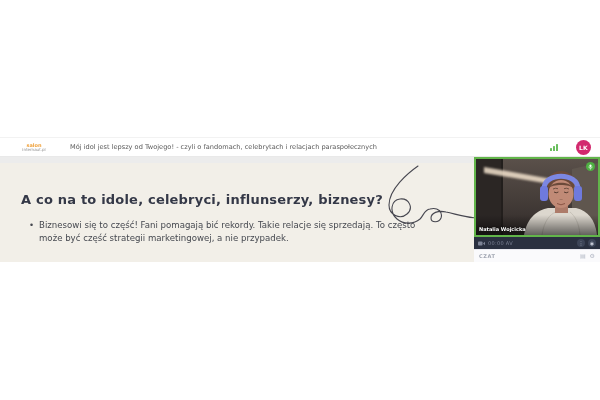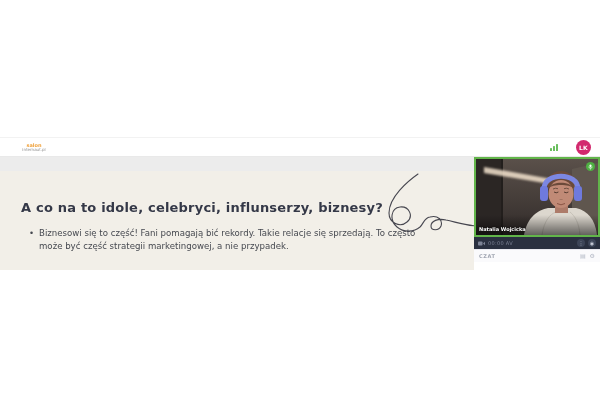--- a/index.html
+++ b/index.html
@@ -19,21 +19,21 @@
   .signal b { display:block; width:2px; background:#6abf5e; border-radius:0.5px; }
   .signal b:nth-child(1){height:3px;} .signal b:nth-child(2){height:5px;} .signal b:nth-child(3){height:7px;}
   .avatar { width:15px; height:15px; border-radius:50%; background:#d2296e; color:#fff;
             font-size:6px; font-weight:bold; display:flex; align-items:center; justify-content:center;
             margin-right:9px; letter-spacing:0.2px; }
 
   
   .main { position:absolute; left:0; top:157px; width:600px; height:105px; background:#ececec; }
 
   
-  .slide { position:absolute; left:0; top:14px; width:474px; height:99px; background:#f2efe8; overflow:hidden; }
+  .slide { position:absolute; left:0; top:6px; width:474px; height:99px; background:#f2efe8; overflow:hidden; }
   .slide-heading { position:absolute; left:21px; top:29px; font-size:13px; font-weight:bold;
                    color:#343847; letter-spacing:0.2px; }
   .bullet-list { position:absolute; left:29px; top:56px; width:390px; list-style:none; }
   .bullet-list li { position:relative; padding-left:10px; font-size:8.6px; color:#45484f; line-height:1.55; }
   .bullet-list li::before { content:"•"; position:absolute; left:0; top:0; color:#45484f; }
   .squiggle { position:absolute; left:374px; top:0px; }
 
   
   .panel { position:absolute; left:474px; top:0; width:126px; height:105px; }
   .video { position:absolute; left:0; top:0; width:126px; height:80px; border:2px solid #62b54a;
@@ -61,20 +61,21 @@
 </head>
 <body>
 
 <div class="screen">
 
   <header class="topbar">
     <div class="logo">
       <span class="logo-line1">salon</span>
       <span class="logo-line2">internaut.pl</span>
     </div>
+    <div class="webinar-title">Mój idol jest lepszy od Twojego! - czyli o fandomach, celebrytach i relacjach paraspołecznych</div>
     <div class="topbar-right">
       <span class="signal">
           <b></b>
           <b></b>
           <b></b>
         </span>
       <div class="avatar">LK</div>
     </div>
   </header>
 

